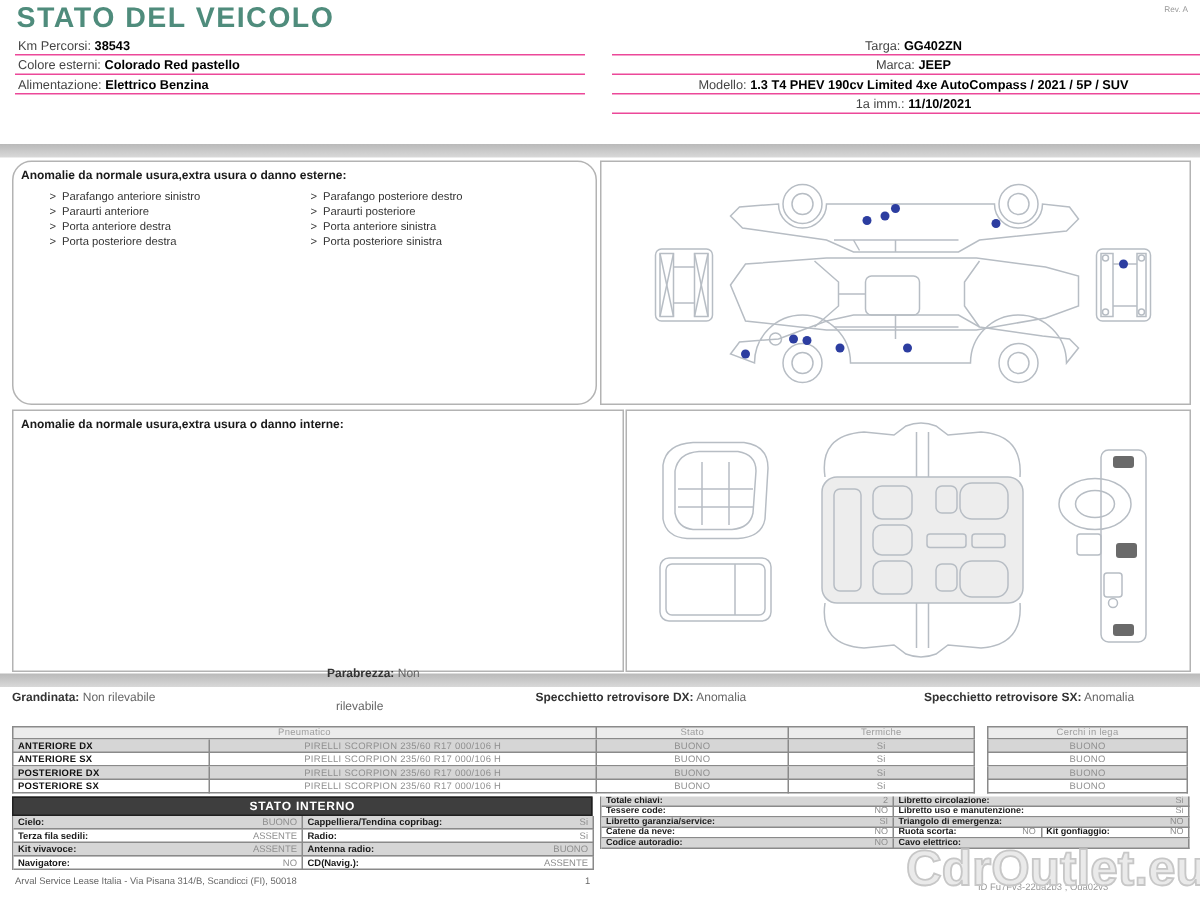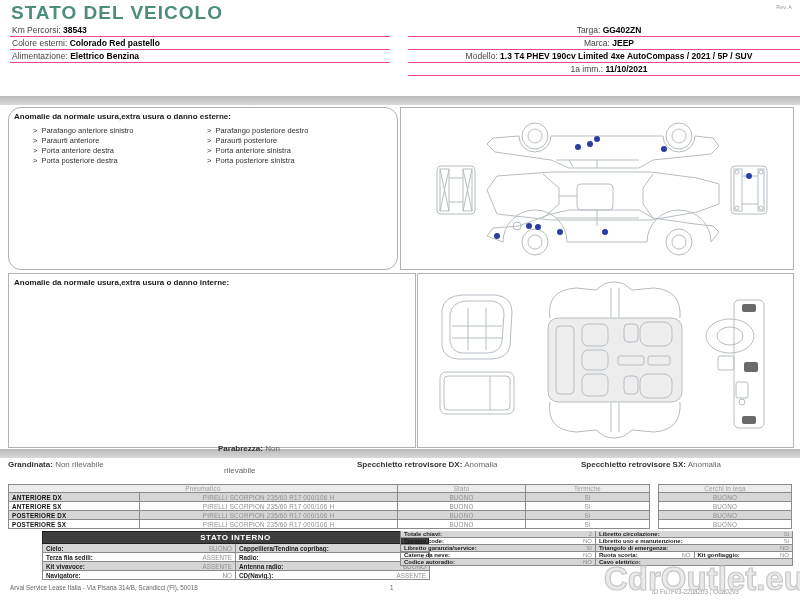--- a/index.html
+++ b/index.html
@@ -247,21 +247,21 @@
 
   <div class="band" style="top:449px;"></div>
 
   <div class="cond" style="left:8px;top:460px;">
     <b>Grandinata:</b> <span>Non rilevabile</span></div>
   <div class="cond" style="left:218px;top:444px;">
     <b>Parabrezza:</b> <span>Non</span></div>
   <div class="overlap" style="left:224px;top:466px;">rilevabile</div>
   <div class="cond" style="left:357px;top:460px;">
     <b>Specchietto retrovisore DX:</b> <span>Anomalia</span></div>
-  <div class="cond" style="left:549px;top:460px;padding-left:32px;">
+  <div class="cond" style="left:584px;top:460px;padding-left:32px;">
     <b>Specchietto retrovisore SX:</b> <span>Anomalia</span></div>
   <div class="cond" style="left:8px;top:484px;">
     <b>Blocchetto chiavi:</b> <span>Buono</span></div>
 
   <div id="tyre-table">
     <div class="tc hdr bl bt" style="grid-column:1/3">Pneumatico</div>
     <div class="tc hdr bt">Stato</div>
     <div class="tc hdr bt">Termiche</div>
     <div class="tc gap"></div>
     <div class="tc hdr bl bt">Cerchi in lega</div>
@@ -288,21 +288,21 @@
     <div class="tc bl shade">BUONO</div>
 
     <div class="tc lbl bl">POSTERIORE SX</div>
     <div class="tc">PIRELLI  SCORPION  235/60 R17 000/106 H</div>
     <div class="tc">BUONO</div>
     <div class="tc">Si</div>
     <div class="tc gap"></div>
     <div class="tc bl">BUONO</div>
   </div>
 
-  <div class="btable" style="left:8px;top:531px;width:387px;margin-left:34px;">
+  <div class="btable" style="left:8px;top:531px;width:387px;">
     <div class="bt-head">STATO INTERNO</div>
     <div class="bt-grid" style="grid-template-columns:193px 194px;grid-auto-rows:9px;">
       <div class="pair shade">
           <span class="lab">Cielo:</span>
           <span class="val">BUONO</span>
         </div>
       <div class="pair shade">
           <span class="lab">Cappelliera/Tendina copribag:</span>
           <span class="val">Si</span>
         </div>

